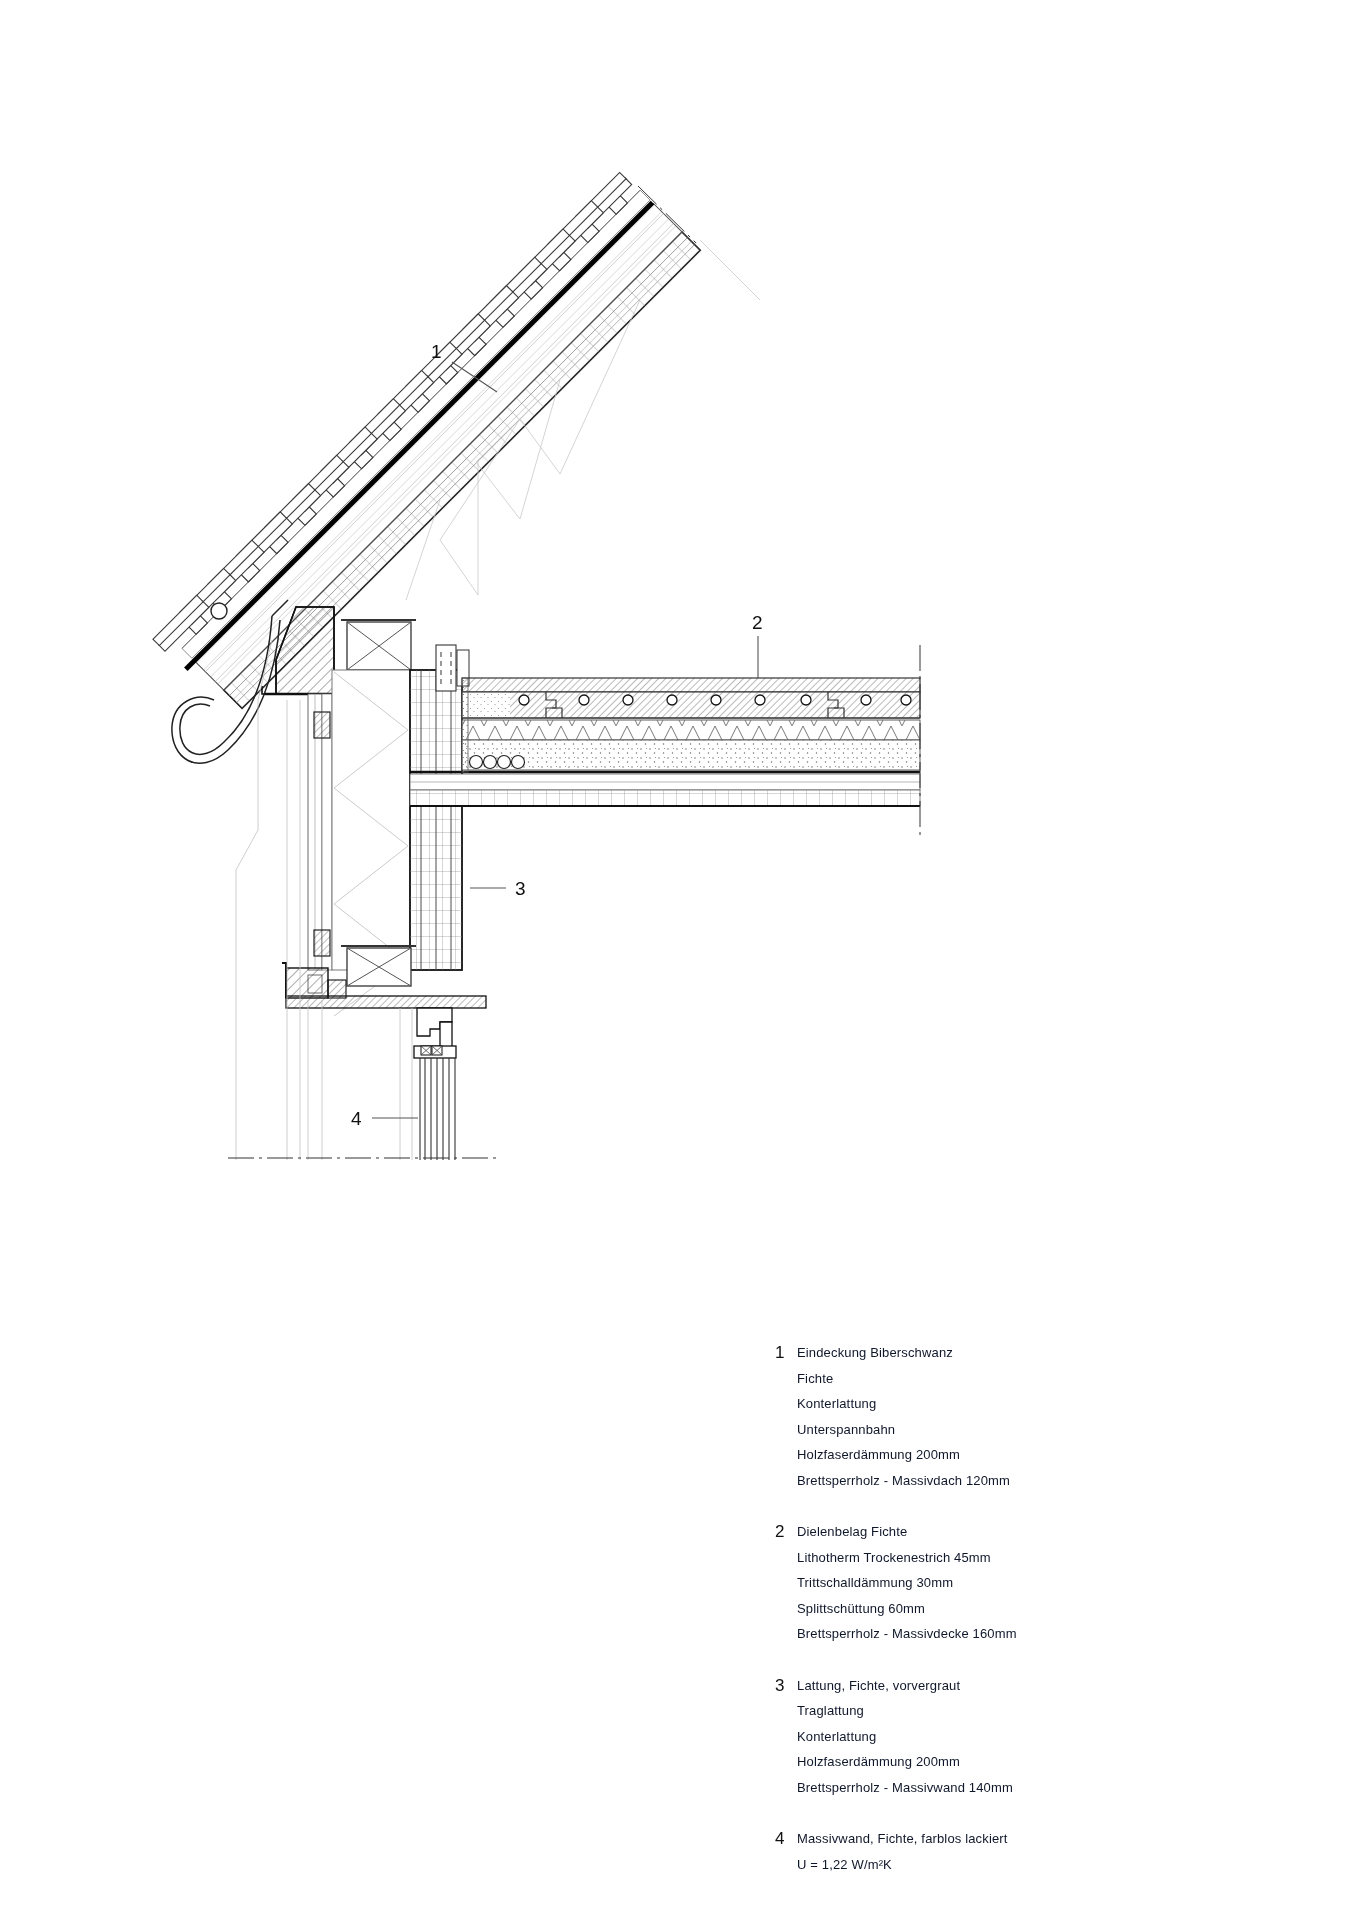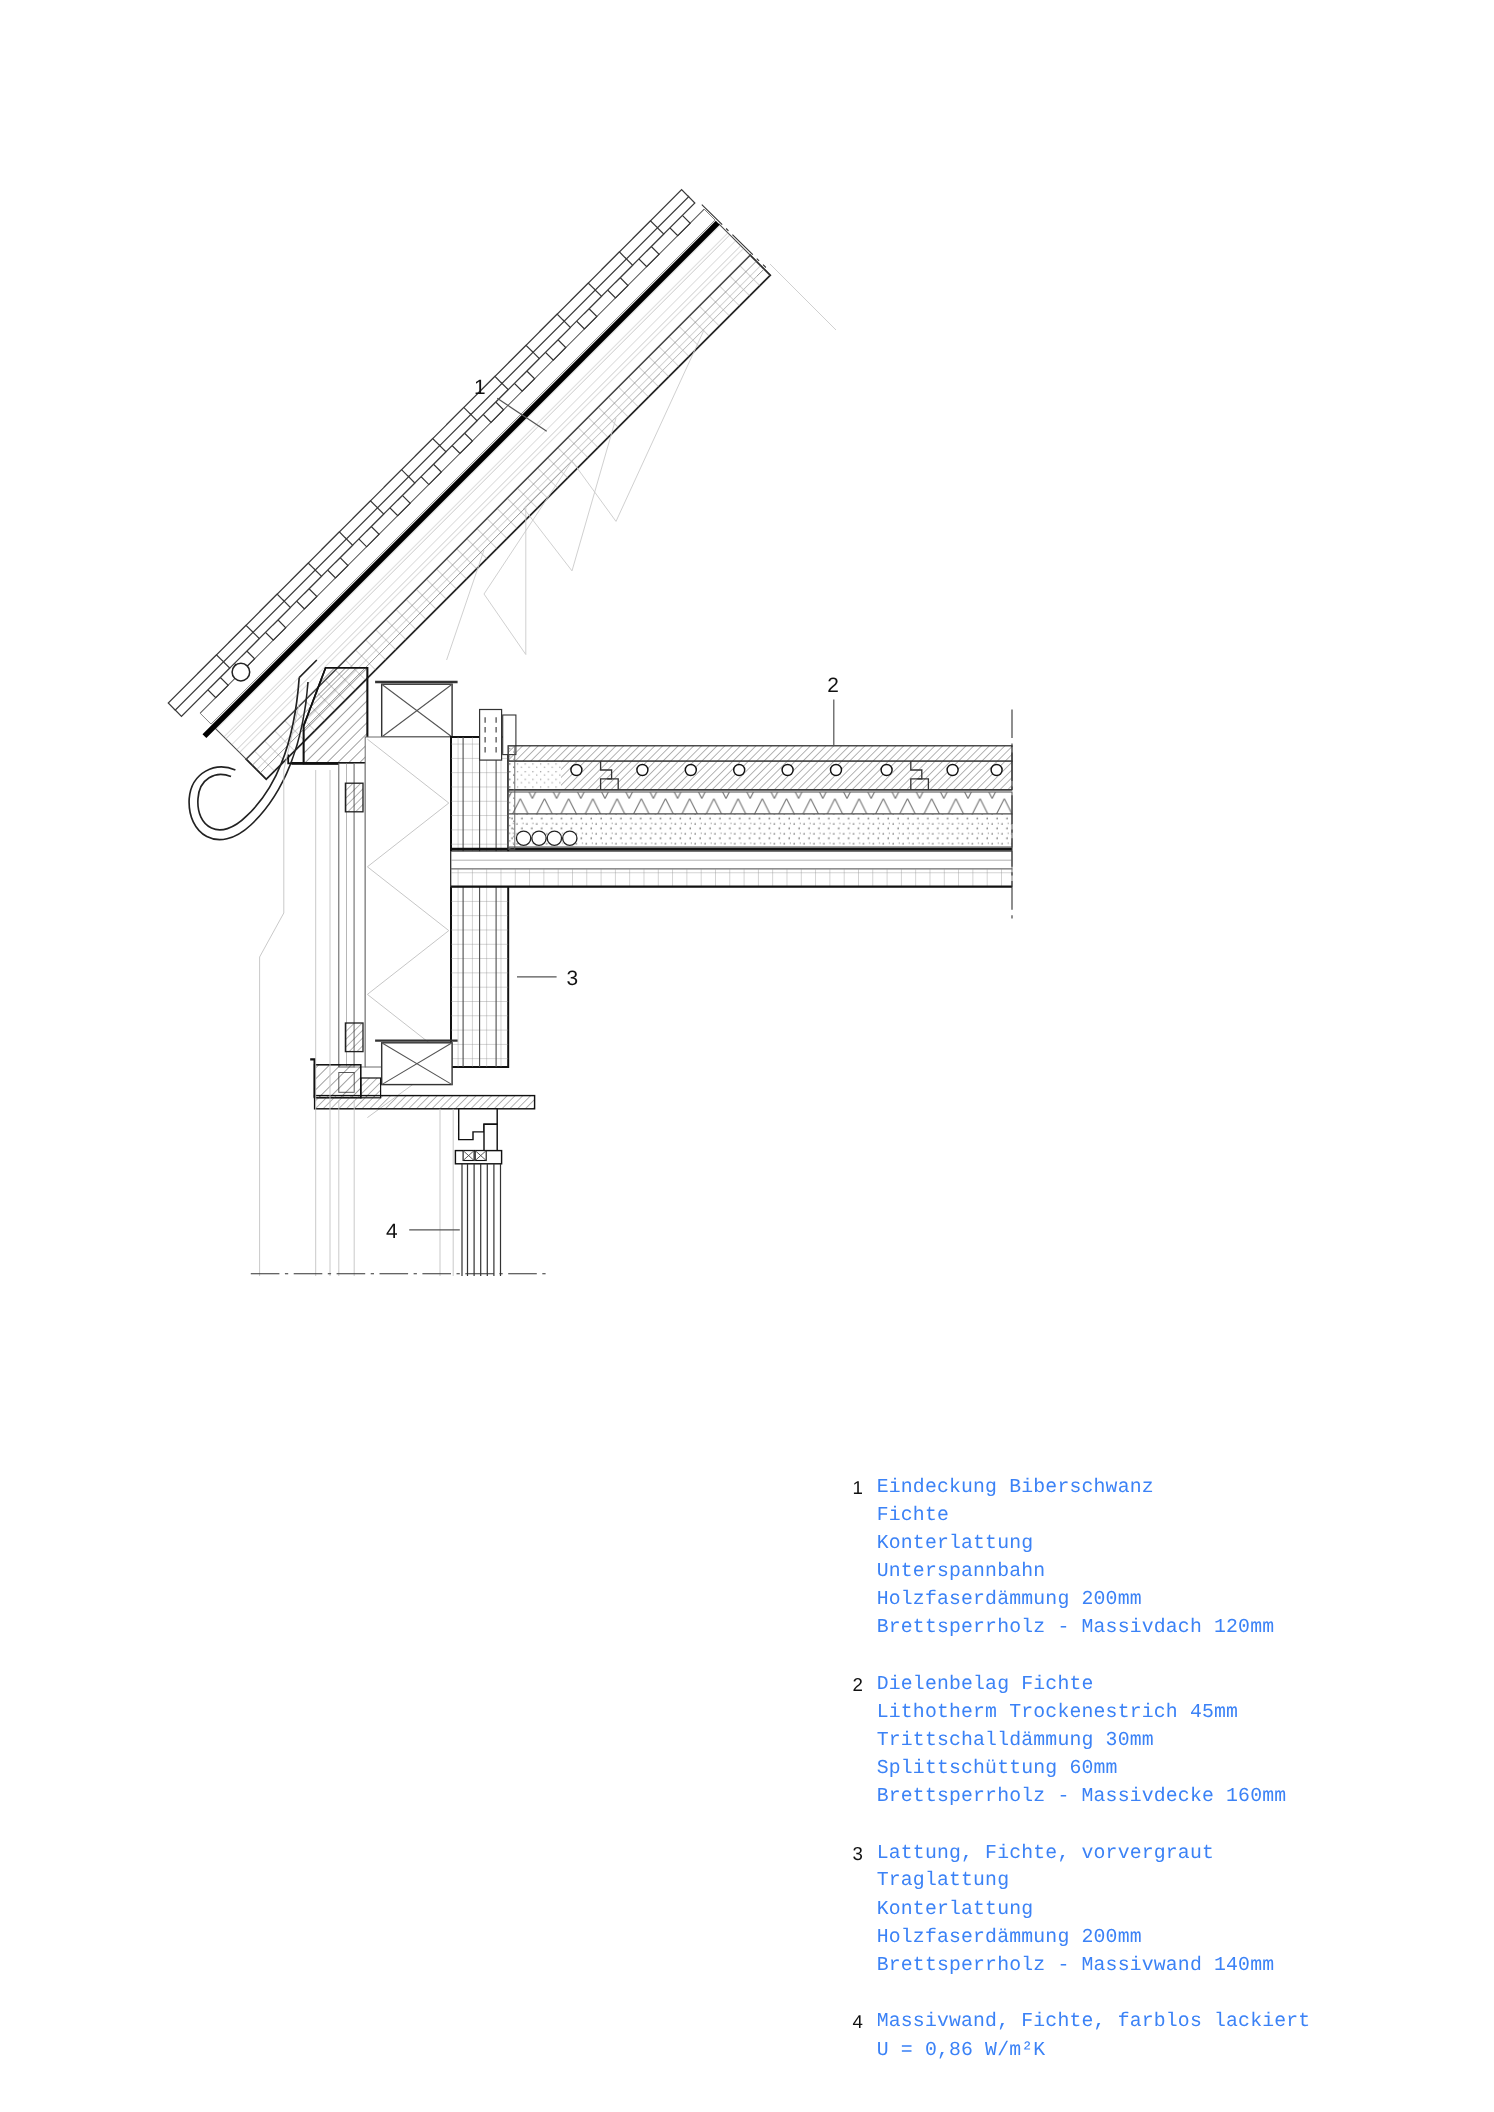--- a/index.html
+++ b/index.html
@@ -18,22 +18,22 @@
     width:400px;
   }
   .legend-item{display:flex;align-items:flex-start;margin-bottom:26px;}
   .legend-num{
     width:22px;flex:0 0 22px;
     font-size:17px;line-height:25px;color:#111;
     font-family:"Liberation Sans","DejaVu Sans",sans-serif;
   }
   .legend-lines{flex:1 1 auto;}
   .legend-line{
-    font-size:18px;line-height:25.5px;color:#3b82f6;
-    white-space:pre;letter-spacing:0.15px;font-family:Liberation Mono, monospace;
+    font-size:13px;line-height:25.5px;color:#0f172a;
+    white-space:pre;letter-spacing:0.15px;
   }
 </style>
 </head>
 <body>
 
 <div id="sheet">
 
   <svg id="drawing" viewBox="0 0 1358 1920" xmlns="http://www.w3.org/2000/svg">
     <defs>
 
@@ -417,19 +417,19 @@
         <div class="legend-line">Konterlattung</div>
         <div class="legend-line">Holzfaserdämmung 200mm</div>
         <div class="legend-line">Brettsperrholz - Massivwand 140mm</div>
       </div>
     </div>
 
     <div class="legend-item">
       <div class="legend-num">4</div>
       <div class="legend-lines">
         <div class="legend-line">Massivwand, Fichte, farblos lackiert</div>
-        <div class="legend-line">U = 0,86 W/m²K</div>
+        <div class="legend-line">U = 1,22 W/m²K</div>
       </div>
     </div>
 
   </div>
 
 </div>
 
 </body></html>

